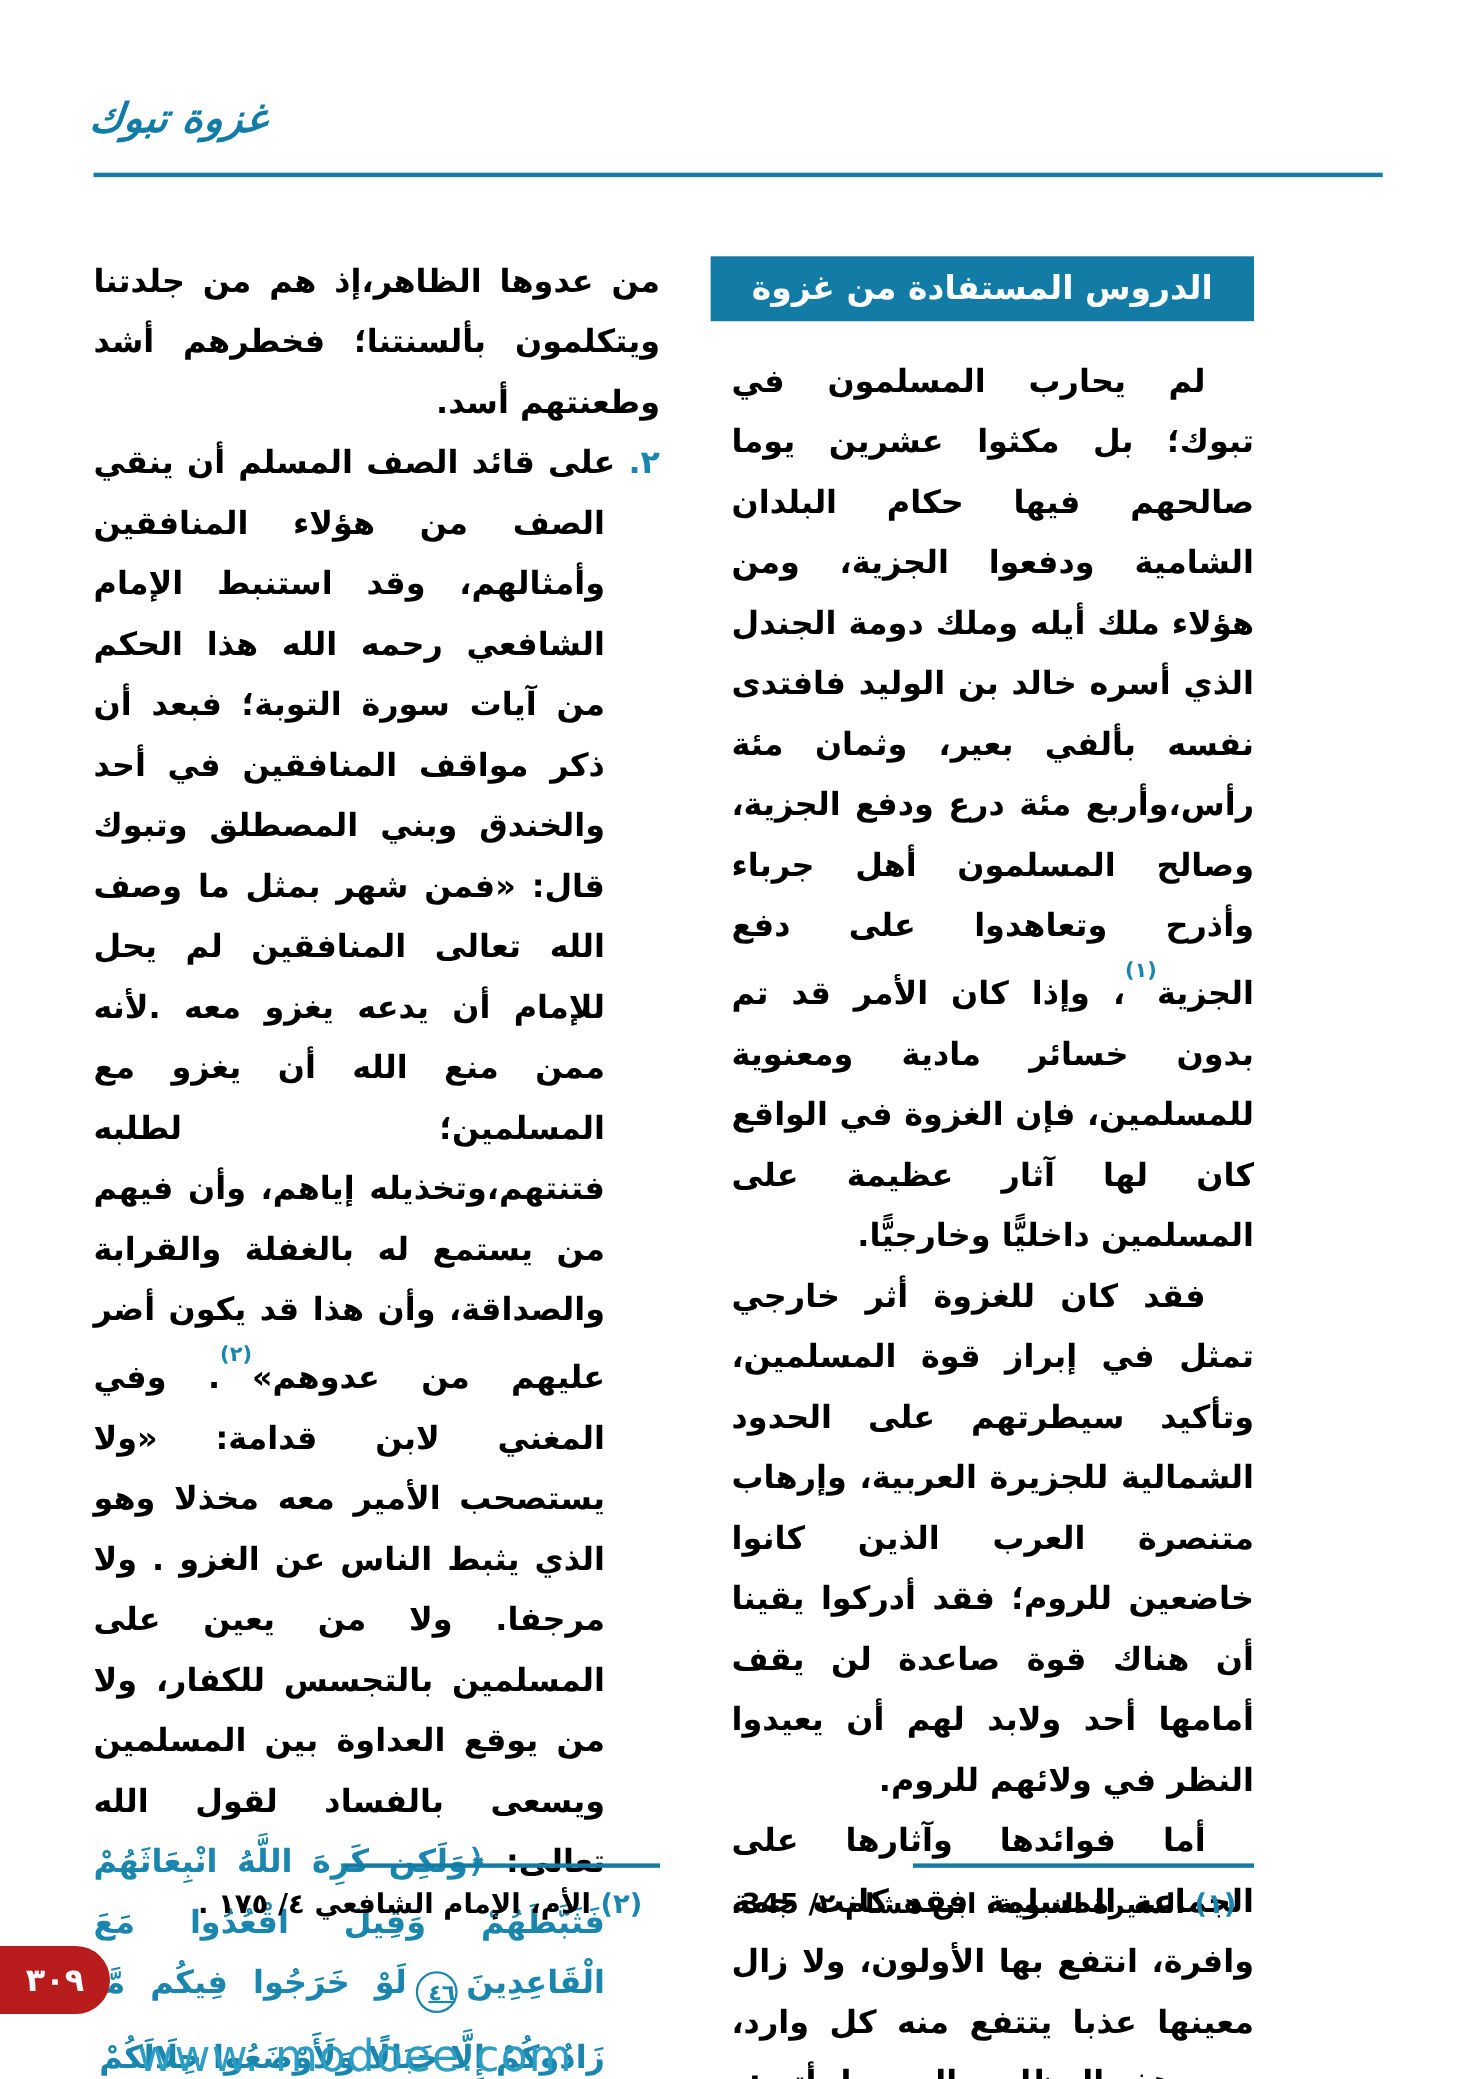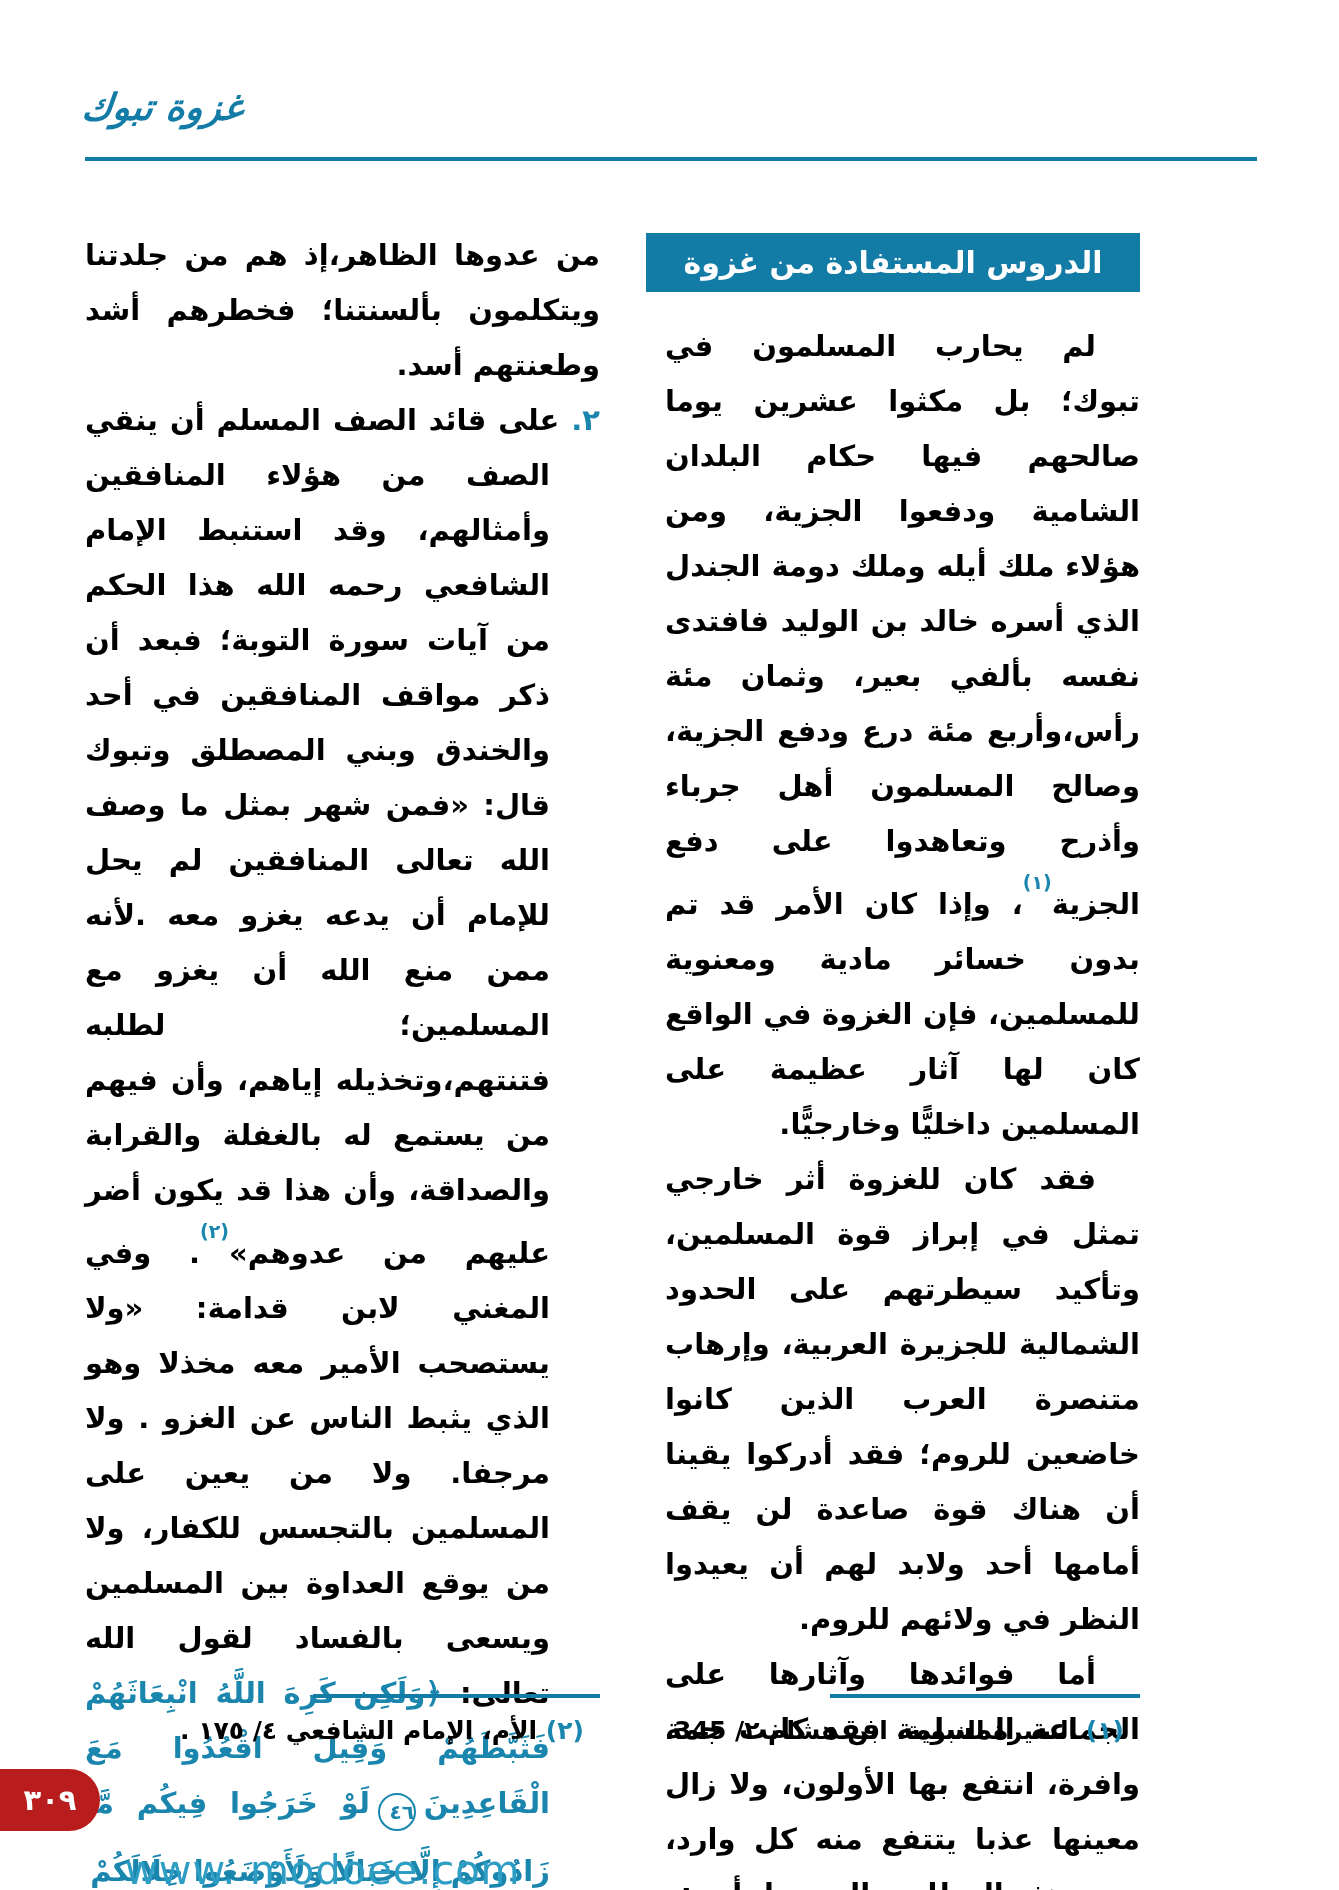--- a/index.html
+++ b/index.html
@@ -40,21 +40,21 @@
   .num{ color:#1a86ae; }
   .fn-sup{
     color:#1a86ae; font-size:19px;
     position:relative; top:-14px; font-weight:bold;
   }
   .quran{ color:#1a86ae; }
   .ayah-circle{
     display:inline-block; width:38px; height:38px; line-height:34px;
     border:2px solid #1a86ae; border-radius:50%;
     text-align:center; font-size:20px; color:#1a86ae;
-    vertical-align:-6px; margin:13px 8px; text-indent:0;
+    vertical-align:-6px; margin:13px 8px; text-indent:0;text-decoration:underline;
   }
   .fn-rule{ position:absolute; height:4px; background:#137ca6; top:1694px; }
   .fn-rule-right{ right:199px; width:310px; }
   .fn-rule-left { right:739px; width:287px; }
   .footnote{
     position:absolute; top:1706px;
     font-size:25px; font-weight:bold; line-height:50px;
     text-align:right;
   }
   .footnote-right{ right:215px; width:478px; }

